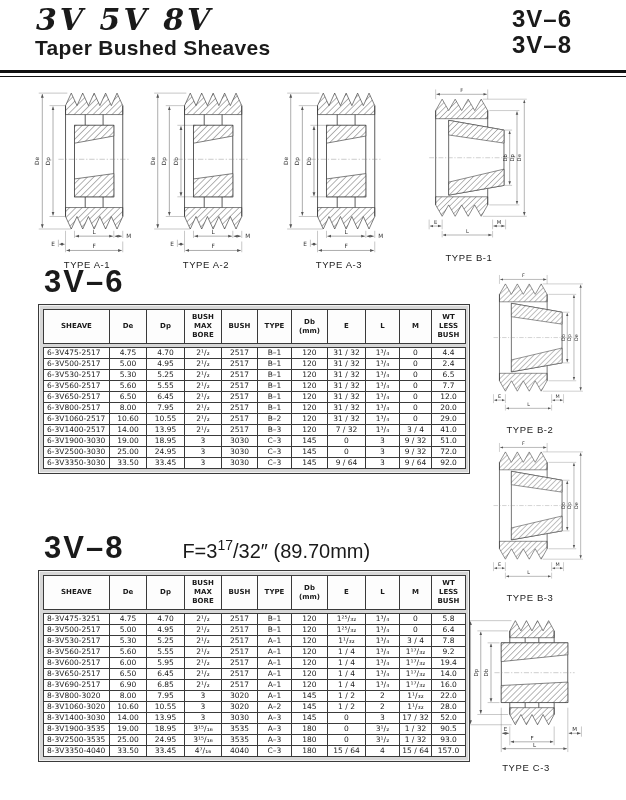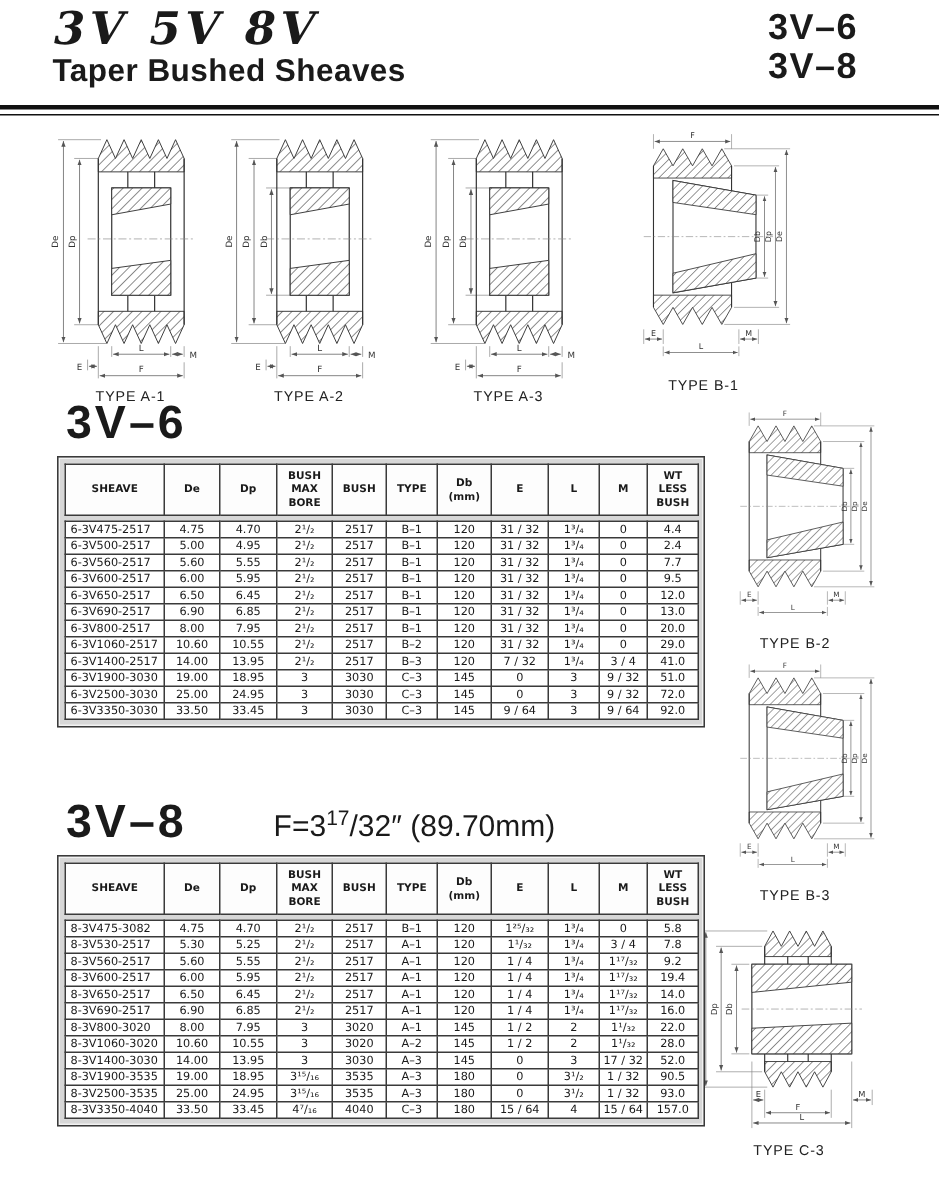--- a/index.html
+++ b/index.html
@@ -435,70 +435,57 @@
             <td>2¹/₂</td>
             <td>2517</td>
             <td>B–1</td>
             <td>120</td>
             <td>31 / 32</td>
             <td>1³/₄</td>
             <td>0</td>
             <td>2.4</td>
           </tr>
           <tr>
+            <td>6-3V530-2517</td>
+            <td>5.30</td>
+            <td>5.25</td>
+            <td>2¹/₂</td>
+            <td>2517</td>
+            <td>B–1</td>
+            <td>120</td>
+            <td>31 / 32</td>
+            <td>1³/₄</td>
+            <td>0</td>
+            <td>6.5</td>
+          </tr>
+          <tr>
             <td>6-3V560-2517</td>
             <td>5.60</td>
             <td>5.55</td>
             <td>2¹/₂</td>
             <td>2517</td>
             <td>B–1</td>
             <td>120</td>
             <td>31 / 32</td>
             <td>1³/₄</td>
             <td>0</td>
             <td>7.7</td>
           </tr>
           <tr>
-            <td>6-3V600-2517</td>
-            <td>6.00</td>
-            <td>5.95</td>
-            <td>2¹/₂</td>
-            <td>2517</td>
-            <td>B–1</td>
-            <td>120</td>
-            <td>31 / 32</td>
-            <td>1³/₄</td>
-            <td>0</td>
-            <td>9.5</td>
-          </tr>
-          <tr>
             <td>6-3V650-2517</td>
             <td>6.50</td>
             <td>6.45</td>
             <td>2¹/₂</td>
             <td>2517</td>
             <td>B–1</td>
             <td>120</td>
             <td>31 / 32</td>
             <td>1³/₄</td>
             <td>0</td>
             <td>12.0</td>
-          </tr>
-          <tr>
-            <td>6-3V690-2517</td>
-            <td>6.90</td>
-            <td>6.85</td>
-            <td>2¹/₂</td>
-            <td>2517</td>
-            <td>B–1</td>
-            <td>120</td>
-            <td>31 / 32</td>
-            <td>1³/₄</td>
-            <td>0</td>
-            <td>13.0</td>
           </tr>
           <tr>
             <td>6-3V800-2517</td>
             <td>8.00</td>
             <td>7.95</td>
             <td>2¹/₂</td>
             <td>2517</td>
             <td>B–1</td>
             <td>120</td>
             <td>31 / 32</td>
@@ -624,31 +611,44 @@
           <col style="width:36px">
           <col style="width:34px">
           <col style="width:36px">
           <col style="width:38px">
           <col style="width:34px">
           <col style="width:32px">
           <col style="width:34px">
         </colgroup>
       <tbody>
           <tr>
-            <td>8-3V475-3082</td>
+            <td>8-3V475-3251</td>
             <td>4.75</td>
             <td>4.70</td>
             <td>2¹/₂</td>
             <td>2517</td>
             <td>B–1</td>
             <td>120</td>
             <td>1²⁵/₃₂</td>
             <td>1³/₄</td>
             <td>0</td>
             <td>5.8</td>
+          </tr>
+          <tr>
+            <td>8-3V500-2517</td>
+            <td>5.00</td>
+            <td>4.95</td>
+            <td>2¹/₂</td>
+            <td>2517</td>
+            <td>B–1</td>
+            <td>120</td>
+            <td>1²⁵/₃₂</td>
+            <td>1³/₄</td>
+            <td>0</td>
+            <td>6.4</td>
           </tr>
           <tr>
             <td>8-3V530-2517</td>
             <td>5.30</td>
             <td>5.25</td>
             <td>2¹/₂</td>
             <td>2517</td>
             <td>A–1</td>
             <td>120</td>
             <td>1¹/₃₂</td>

